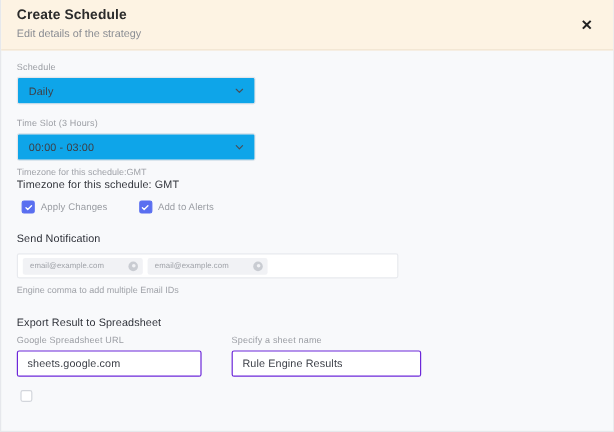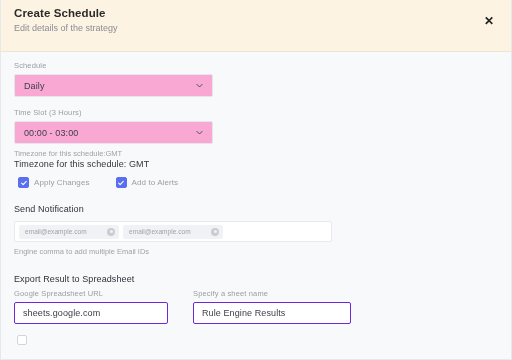--- a/index.html
+++ b/index.html
@@ -17,21 +17,21 @@
     display: flex; flex-direction: column;
     position: relative;
   }
   
   .dialog-header {
     background: #fdf3e3;
     border-bottom: 1px solid #f0e4d0;
     padding: 7px 12px 8px 13px;
     display: flex; align-items: flex-start; justify-content: space-between;
     flex: 0 0 auto;
-    height: 52px;
+    height: 42px;
   }
   .header-texts { display: flex; flex-direction: column; gap: 3px; }
   .dialog-title {
     font-size: 11.5px; font-weight: bold; color: #2b2b2b; line-height: 13px;
     letter-spacing: 0.1px;
   }
   .dialog-subtitle {
     font-size: 9px; color: #8a8d93; line-height: 11px;
   }
   .close-btn {
@@ -46,21 +46,21 @@
     flex: 1 1 auto;
     padding: 9px 13px 0 13px;
     position: relative;
   }
   .field-label {
     font-size: 7.5px; color: #9a9da3; line-height: 10px;
     margin-bottom: 3px; letter-spacing: 0.15px;
   }
   .select-box {
     width: 199px; height: 23px;
-    background: #f9a8d4;
+    background: #0ea5e9;
     border: 1px solid #e4e6ea;
     border-radius: 2px;
     display: flex; align-items: center; justify-content: space-between;
     padding: 0 8px 0 9px;
     cursor: pointer;
   }
   .select-value { font-size: 9px; color: #3d4048; letter-spacing: 0.1px; }
   .chev { width: 9px; height: 9px; display: block; }
   .chev svg { display: block; }
   .helper-text {

